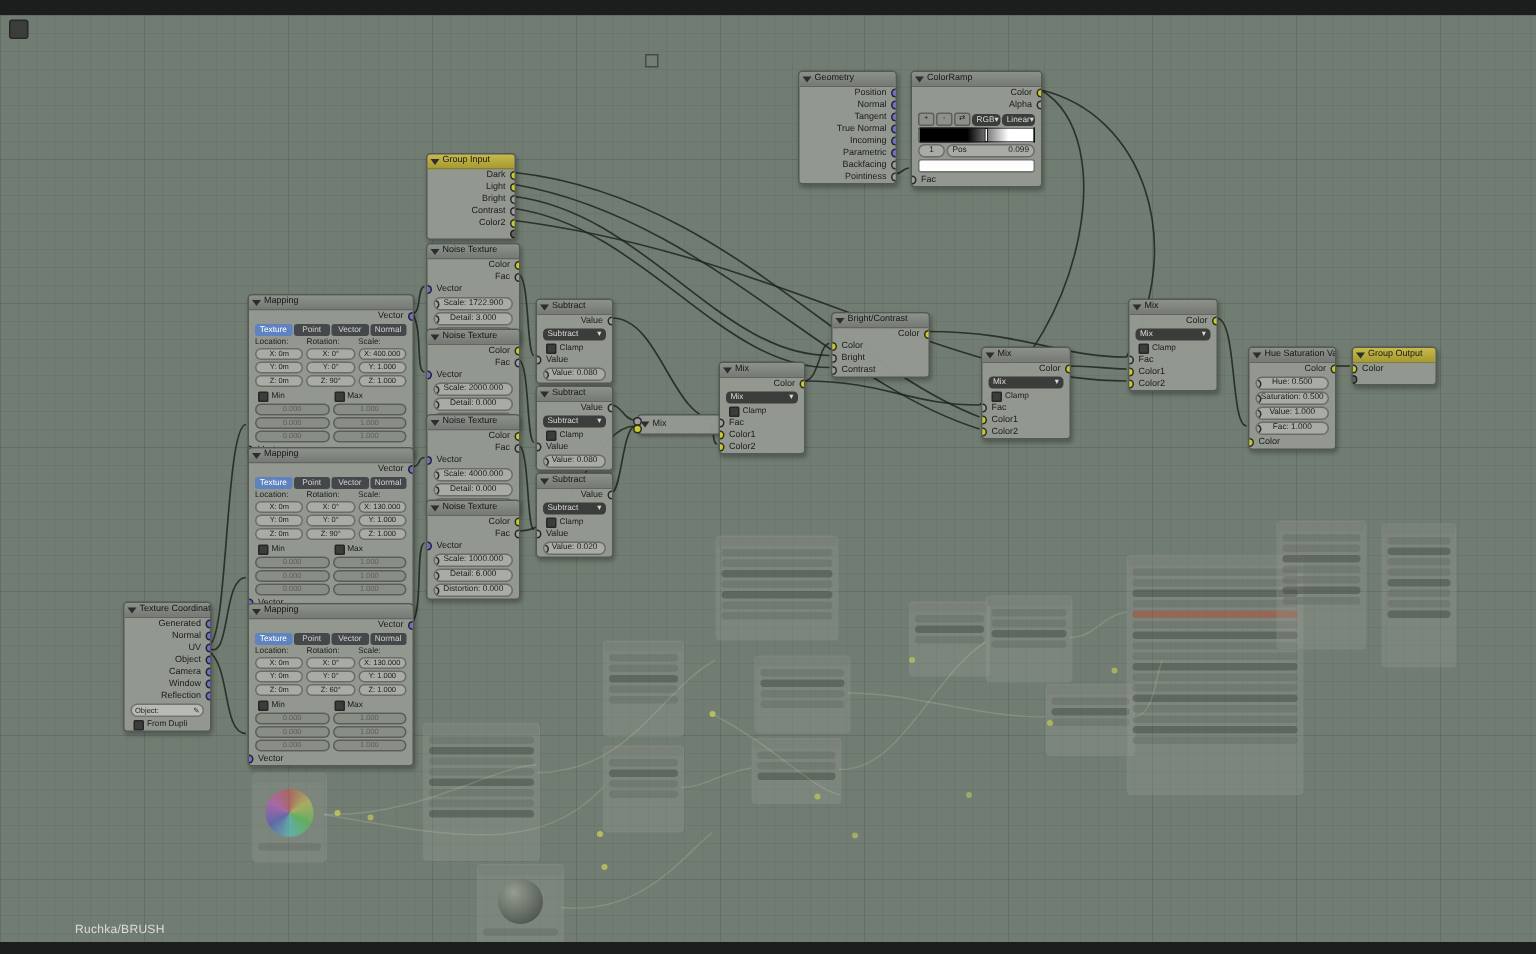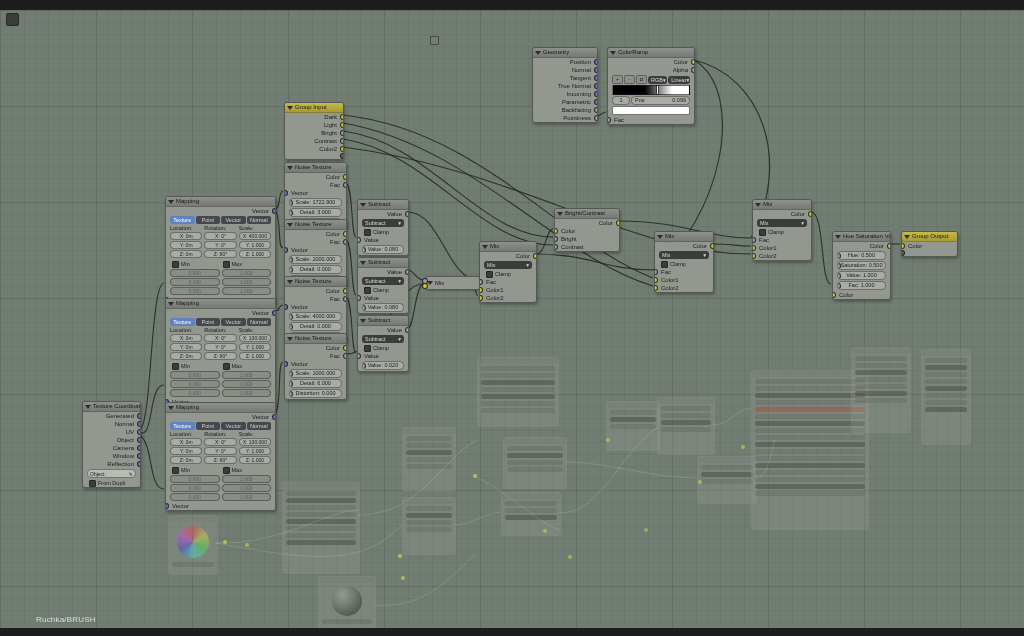--- a/index.html
+++ b/index.html
@@ -69,21 +69,21 @@
     border-radius:3px;overflow:hidden;}
   .ghead{height:6px;background:rgba(118,124,116,.5);margin-bottom:1px;}
   .gh{height:5px;margin:2px 3px;background:rgba(95,101,94,.38);border-radius:3px;}
   .gh.dk{background:rgba(58,62,56,.42);}
   .gh.red{background:rgba(172,72,48,.5);}
   .gsphere{width:30px;height:30px;border-radius:50%;margin:3px auto;
     background:radial-gradient(circle at 35% 30%,rgba(195,200,188,.35),rgba(22,25,21,.6));}
   .gwheel{width:32px;height:32px;border-radius:50%;margin:4px auto;opacity:.45;
     background:conic-gradient(#d44,#dd4,#4d4,#4dd,#44d,#d4d,#d44);}
   .gdot{position:absolute;width:4px;height:4px;border-radius:50%;background:#ccd351;opacity:.75;}
-  #footer-label{position:absolute;left:4px;top:615px;font-size:8px;color:#ddd;letter-spacing:.2px;padding-left:32px;}
+  #footer-label{position:absolute;left:18px;top:615px;font-size:8px;color:#ddd;letter-spacing:.2px;padding-left:32px;}
   #editor-icon{position:absolute;left:6px;top:13px;width:11px;height:11px;background:#3a3d3a;
     border:1px solid #262826;border-radius:2px;}
   #tiny-box{position:absolute;left:430px;top:36px;width:7px;height:7px;background:rgba(120,125,118,.8);
     border:1px solid rgba(60,63,58,.8);}
   .eyefld{display:flex;align-items:center;gap:2px;background:#b8bbb3;border:1px solid rgba(45,48,44,.5);
     border-radius:6px;height:7px;margin:1px 4px;padding:0 2px;font-size:5px;}
   .eyeglyph{margin-left:auto;font-size:5px;}
 </style>
 </head>
 <body>

